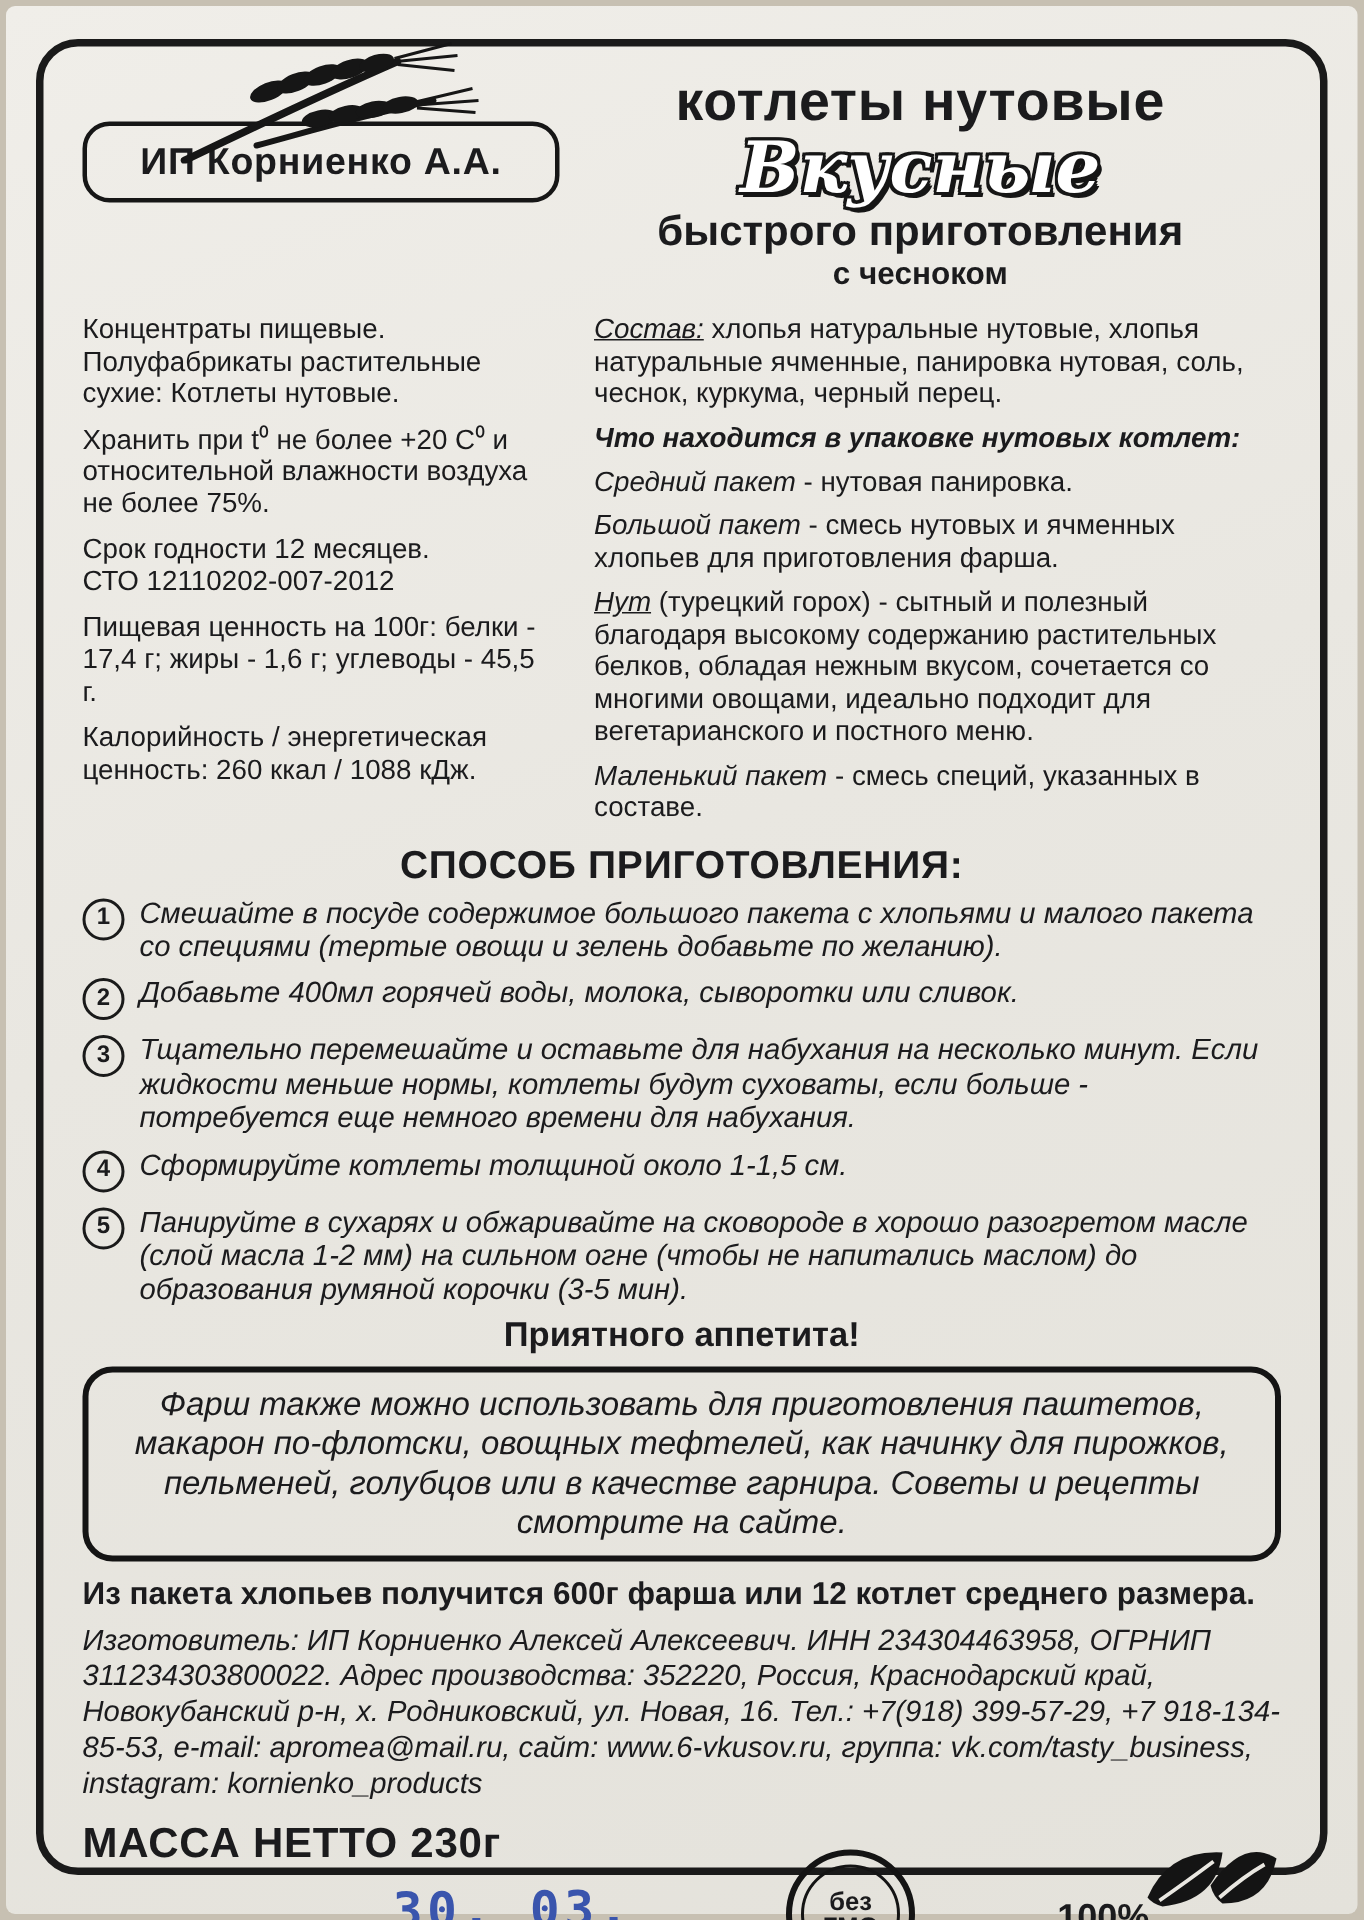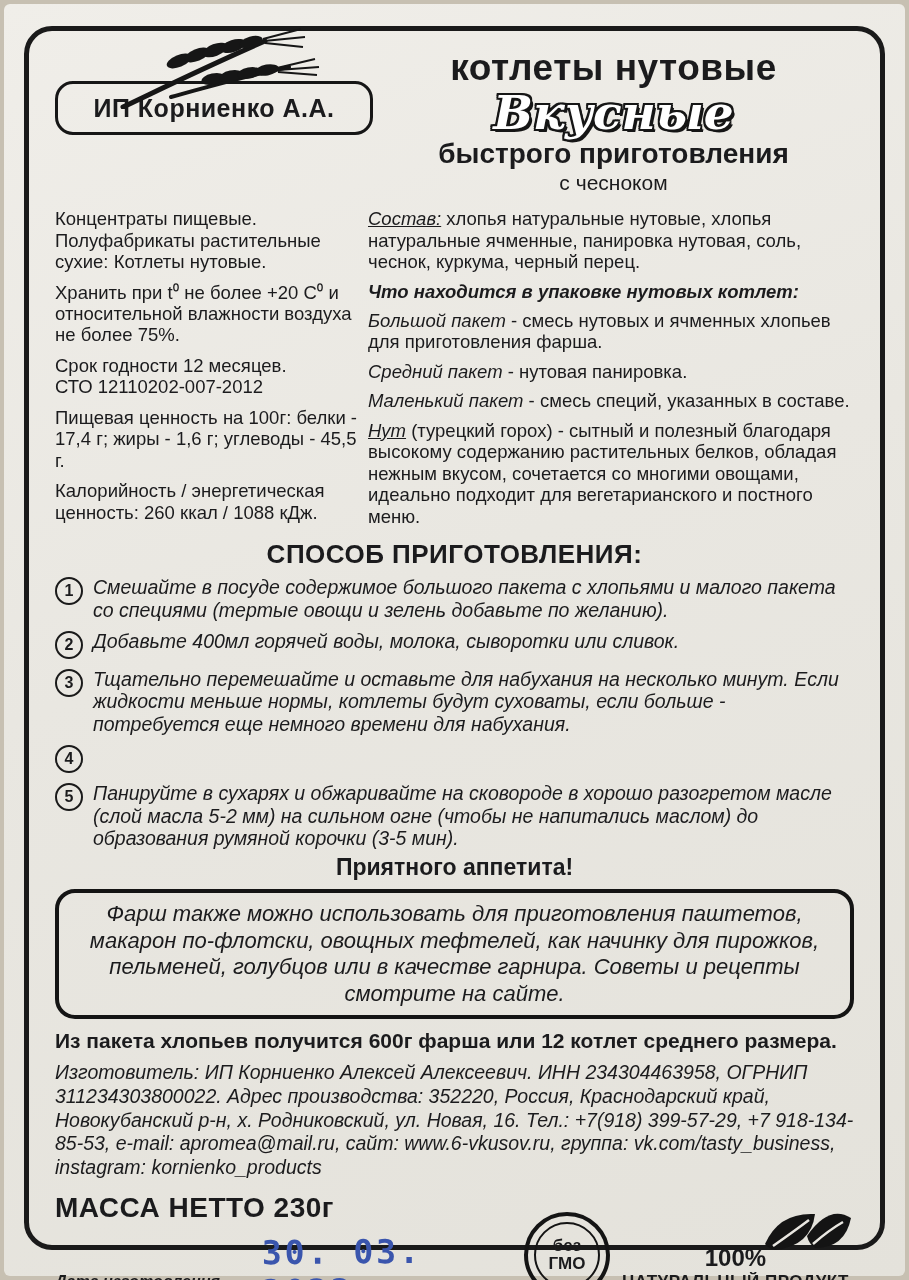--- a/index.html
+++ b/index.html
@@ -33,23 +33,23 @@
   .titles{flex:1;text-align:center;padding-top:6px;}
   .title-main{font-size:37px;font-weight:900;letter-spacing:0.5px;line-height:1.02;}
   .title-script{
     font-family:"DejaVu Serif", serif;font-style:italic;font-weight:700;
     font-size:47px;line-height:1.0;margin-top:2px;
     color:#ffffff;
     text-shadow:-2px -2px 0 #161616,2px -2px 0 #161616,-2px 2px 0 #161616,2px 2px 0 #161616,
                 0 -2px 0 #161616,0 2px 0 #161616,-2px 0 0 #161616,2px 0 0 #161616,3px 3px 0 #161616;
   }
   .title-sub{font-size:28px;font-weight:900;line-height:1.05;margin-top:3px;}
-  .title-sub2{font-size:21px;font-weight:400;line-height:1.1;margin-top:3px;}
-  
-  .cols{display:flex;gap:8px;margin-top:14px;}
+  .title-sub2{font-size:21px;font-weight:700;line-height:1.1;margin-top:3px;}
+  
+  .cols{display:flex;gap:36px;margin-top:14px;}
   .col-left{flex:0 0 305px;font-size:18.5px;line-height:1.16;}
   .col-left p{margin:0 0 9px 0;}
   .col-right{flex:1;font-size:18.5px;line-height:1.16;}
   .col-right p{margin:0 0 8px 0;}
   .hd-underline{font-style:italic;font-weight:700;}
   .lead-italic{font-style:italic;}
   .u-italic{font-style:italic;text-decoration:underline;}
   
   .method-header{text-align:center;font-size:26px;font-weight:900;margin-top:4px;letter-spacing:0.5px;}
   .steps{margin-top:6px;}
@@ -139,47 +139,48 @@
       <div class="col-left">
         <p>Концентраты пищевые. Полуфабрикаты растительные сухие: Котлеты нутовые.</p>
         <p>Хранить при t⁰ не более +20 С⁰ и относительной влажности воздуха не более 75%.</p>
         <p><span>Срок годности 12 месяцев.</span><br><span>СТО 12110202-007-2012</span></p>
         <p>Пищевая ценность на 100г: белки - 17,4 г; жиры - 1,6 г; углеводы - 45,5 г.</p>
         <p>Калорийность / энергетическая ценность: 260 ккал / 1088 кДж.</p>
       </div>
       <div class="col-right">
         <p><span class="u-italic">Состав:</span><span> хлопья натуральные нутовые, хлопья натуральные ячменные, панировка нутовая, соль, чеснок, куркума, черный перец.</span></p>
         <p class="hd-underline">Что находится в упаковке нутовых котлет:</p>
+        <p><span class="lead-italic">Средний пакет</span><span> - нутовая панировка.</span></p>
         <p><span class="lead-italic">Большой пакет</span><span> - смесь нутовых и ячменных хлопьев для приготовления фарша.</span></p>
-        <p><span class="lead-italic">Средний пакет</span><span> - нутовая панировка.</span></p>
+        <p><span class="u-italic">Нут</span><span> (турецкий горох) - сытный и полезный благодаря высокому содержанию растительных белков, обладая нежным вкусом, сочетается со многими овощами, идеально подходит для вегетарианского и постного меню.</span></p>
         <p><span class="lead-italic">Маленький пакет</span><span> - смесь специй, указанных в составе.</span></p>
-        <p><span class="u-italic">Нут</span><span> (турецкий горох) - сытный и полезный благодаря высокому содержанию растительных белков, обладая нежным вкусом, сочетается со многими овощами, идеально подходит для вегетарианского и постного меню.</span></p>
       </div>
     </div>
 
     <div class="method-header">СПОСОБ ПРИГОТОВЛЕНИЯ:</div>
     <div class="steps">
       <div class="step">
         <span class="step-num">1</span>
         <span>Смешайте в посуде содержимое большого пакета с хлопьями и малого пакета со специями (тертые овощи и зелень добавьте по желанию).</span>
       </div>
       <div class="step">
         <span class="step-num">2</span>
         <span>Добавьте 400мл горячей воды, молока, сыворотки или сливок.</span>
       </div>
       <div class="step">
         <span class="step-num">3</span>
         <span>Тщательно перемешайте и оставьте для набухания на несколько минут. Если жидкости меньше нормы, котлеты будут суховаты, если больше - потребуется еще немного времени для набухания.</span>
       </div>
       <div class="step">
         <span class="step-num">4</span>
+        <span>Сформируйте котлеты толщиной около 1-1,5 см.</span>
       </div>
       <div class="step">
         <span class="step-num">5</span>
-        <span>Панируйте в сухарях и обжаривайте на сковороде в хорошо разогретом масле (слой масла 5-2 мм) на сильном огне (чтобы не напитались маслом) до образования румяной корочки (3-5 мин).</span>
+        <span>Панируйте в сухарях и обжаривайте на сковороде в хорошо разогретом масле (слой масла 1-2 мм) на сильном огне (чтобы не напитались маслом) до образования румяной корочки (3-5 мин).</span>
       </div>
     </div>
     <div class="bon-appetit">Приятного аппетита!</div>
 
     <div class="tip-box">Фарш также можно использовать для приготовления паштетов, макарон по-флотски, овощных тефтелей, как начинку для пирожков, пельменей, голубцов или в качестве гарнира. Советы и рецепты смотрите на сайте.</div>
 
     <div class="yield">Из пакета хлопьев получится 600г фарша или 12 котлет среднего размера.</div>
 
     <div class="manufacturer">Изготовитель: ИП Корниенко Алексей Алексеевич. ИНН 234304463958, ОГРНИП 311234303800022. Адрес производства: 352220, Россия, Краснодарский край, Новокубанский р-н, х. Родниковский, ул. Новая, 16. Тел.: +7(918) 399-57-29, +7 918-134-85-53, e-mail: apromea@mail.ru, сайт: www.6-vkusov.ru, группа: vk.com/tasty_business, instagram: kornienko_products</div>
 

